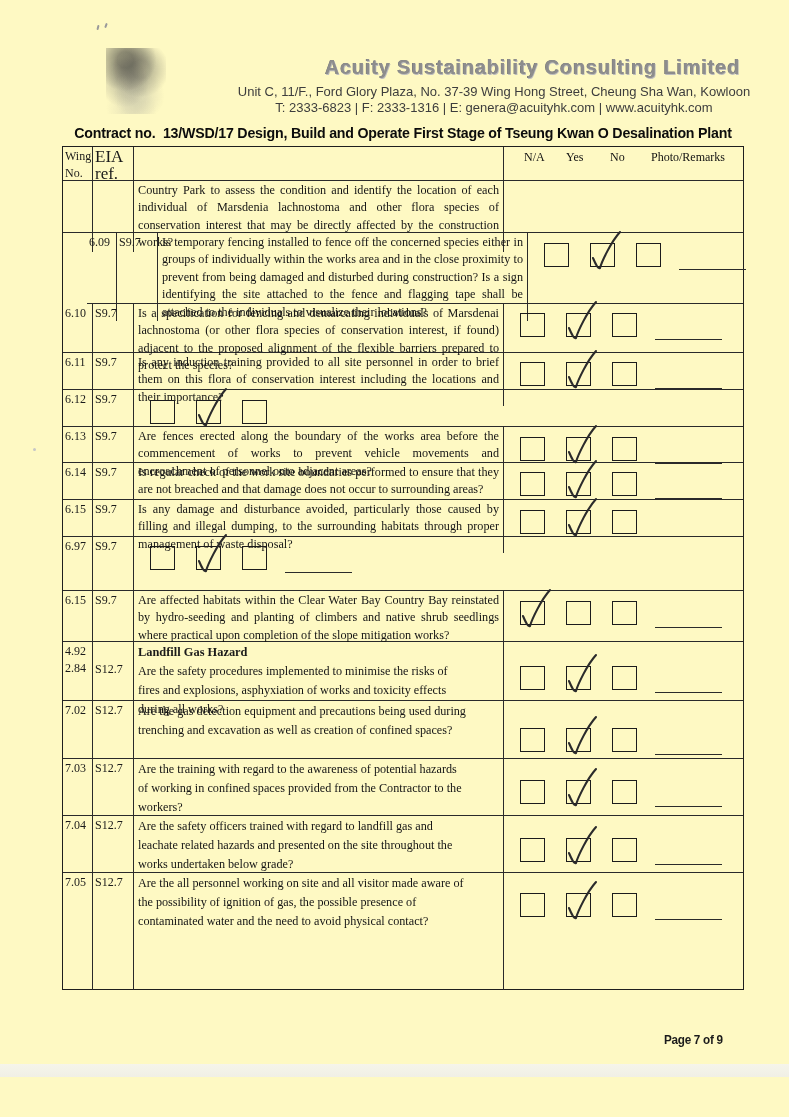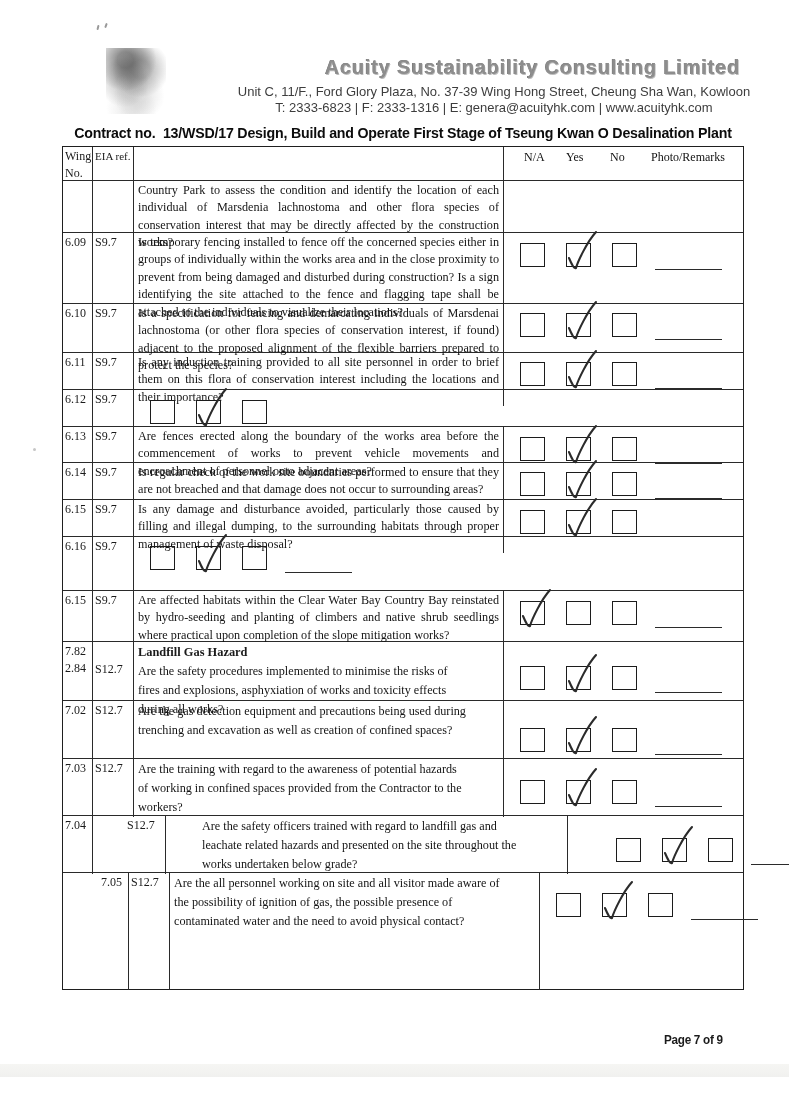--- a/index.html
+++ b/index.html
@@ -1,16 +1,16 @@
 <!DOCTYPE html>
 <html><head>
 <meta charset="utf-8">
 <style>
   html,body{margin:0;padding:0;background:#e8e8e8;}
-  .page{position:relative;width:789px;height:1117px;background:#ffffff;overflow:hidden;
+  .page{position:relative;width:789px;height:1117px;background:#fef9c3;overflow:hidden;
         font-family:"Liberation Serif",serif;color:#1a1a1a;}
 
   
   .logo-smudge{position:absolute;left:106px;top:48px;width:60px;height:66px;
     background:
       radial-gradient(circle at 32% 18%, rgba(55,55,55,.55) 0 12%, transparent 46%),
       radial-gradient(circle at 58% 32%, rgba(80,80,80,.38) 0 16%, transparent 50%),
       radial-gradient(circle at 30% 52%, rgba(105,105,105,.32) 0 14%, transparent 46%),
       radial-gradient(circle at 55% 72%, rgba(140,140,140,.22) 0 12%, transparent 44%),
       radial-gradient(circle at 42% 92%, rgba(150,150,150,.18) 0 8%, transparent 36%);
@@ -74,21 +74,21 @@
   </div>
 
   <div class="doc-title">Contract no.  13/WSD/17 Design, Build and Operate First Stage of Tseung Kwan O Desalination Plant</div>
 
   <div class="doc-table">
     <div class="t-head">
       <div class="ci">
         <div>Wing</div>
         <div>No.</div>
       </div>
-      <div class="ce" style="font-size:11px;">EIA ref.</div>
+      <div class="ce" style="font-size:17px;">EIA ref.</div>
       <div class="cq"></div>
       <div class="ca">
         <span class="h-lbl h-na">N/A</span>
         <span class="h-lbl h-yes">Yes</span>
         <span class="h-lbl h-no">No</span>
         <span class="h-lbl h-photo">Photo/Remarks</span>
       </div>
     </div>
     <div id="rows">
   <div class="t-row just" style="height: 52px;">
@@ -100,21 +100,21 @@
       <div class="e1"></div>
       <div class="e2"></div>
     </div>
     <div class="cq">
 
       <div class="qtext">Country Park to assess the condition and identify the location of each individual of Marsdenia lachnostoma and other flora species of conservation interest that may be directly affected by the construction works?</div>
     </div>
     <div class="ca"></div>
   </div>
 
-  <div class="t-row just" style="height: 71px;">
+  <div class="t-row just" style="height: 71px; margin-left: 24px;">
     <div class="ci">
       <div class="i1">6.09</div>
       <div class="i2"></div>
     </div>
     <div class="ce">
       <div class="e1">S9.7</div>
       <div class="e2"></div>
     </div>
     <div class="cq">
 
@@ -273,21 +273,21 @@
                 <path d="M7 29 C10 36 12 40 14 39 C16 32 25 13 34 3" fill="none" stroke="#2b2b2b" stroke-width="2.1" stroke-linecap="round"></path>
               </svg>
             </span>
             <span class="box box-no" style="top: 10px;"></span>
             <span class="remark" style="top: 36px;"></span>
           </div>
   </div>
 
   <div class="t-row just" style="height: 54px;">
     <div class="ci">
-      <div class="i1">6.16</div>
+      <div class="i1">6.97</div>
       <div class="i2"></div>
     </div>
     <div class="ce">
       <div class="e1">S9.7</div>
       <div class="e2"></div>
     </div>
     <div class="ca">
             <span class="box box-na" style="top: 9px;"></span>
             <span class="box box-yes" style="top: 9px;">
               <svg class="tick" viewBox="0 0 38 48">
@@ -319,21 +319,21 @@
               </svg>
             </span>
             <span class="box box-yes" style="top: 10px;"></span>
             <span class="box box-no" style="top: 10px;"></span>
             <span class="remark" style="top: 36px;"></span>
           </div>
   </div>
 
   <div class="t-row sec7" style="height: 59px;">
     <div class="ci">
-      <div class="i1">7.82</div>
+      <div class="i1">4.92</div>
       <div class="i2">2.84</div>
     </div>
     <div class="ce">
       <div class="e1" style="min-height: 18px;"></div>
       <div class="e2">S12.7</div>
     </div>
     <div class="cq">
       <div class="section-title">Landfill Gas Hazard</div>
       <div class="qtext">Are the safety procedures implemented to minimise the risks of fires and explosions, asphyxiation of works and toxicity effects during all works?</div>
     </div>
@@ -392,21 +392,21 @@
             <span class="box box-yes" style="top: 21px;">
               <svg class="tick" viewBox="0 0 38 48">
                 <path d="M7 29 C10 36 12 40 14 39 C16 32 25 13 34 3" fill="none" stroke="#2b2b2b" stroke-width="2.1" stroke-linecap="round"></path>
               </svg>
             </span>
             <span class="box box-no" style="top: 21px;"></span>
             <span class="remark" style="top: 47px;"></span>
           </div>
   </div>
 
-  <div class="t-row sec7" style="height: 57px; gap: 32px;">
+  <div class="t-row sec7" style="height: 57px;">
     <div class="ci">
       <div class="i1">7.04</div>
       <div class="i2"></div>
     </div>
     <div class="ce">
       <div class="e1">S12.7</div>
       <div class="e2"></div>
     </div>
     <div class="cq">
 
@@ -417,21 +417,21 @@
             <span class="box box-yes" style="top: 22px;">
               <svg class="tick" viewBox="0 0 38 48">
                 <path d="M7 29 C10 36 12 40 14 39 C16 32 25 13 34 3" fill="none" stroke="#2b2b2b" stroke-width="2.1" stroke-linecap="round"></path>
               </svg>
             </span>
             <span class="box box-no" style="top: 22px;"></span>
             <span class="remark" style="top: 48px;"></span>
           </div>
   </div>
 
-  <div class="t-row sec7" style="height: 117px; margin-left: 36px;">
+  <div class="t-row sec7" style="height: 117px;">
     <div class="ci">
       <div class="i1">7.05</div>
       <div class="i2"></div>
     </div>
     <div class="ce">
       <div class="e1">S12.7</div>
       <div class="e2"></div>
     </div>
     <div class="cq">
 

